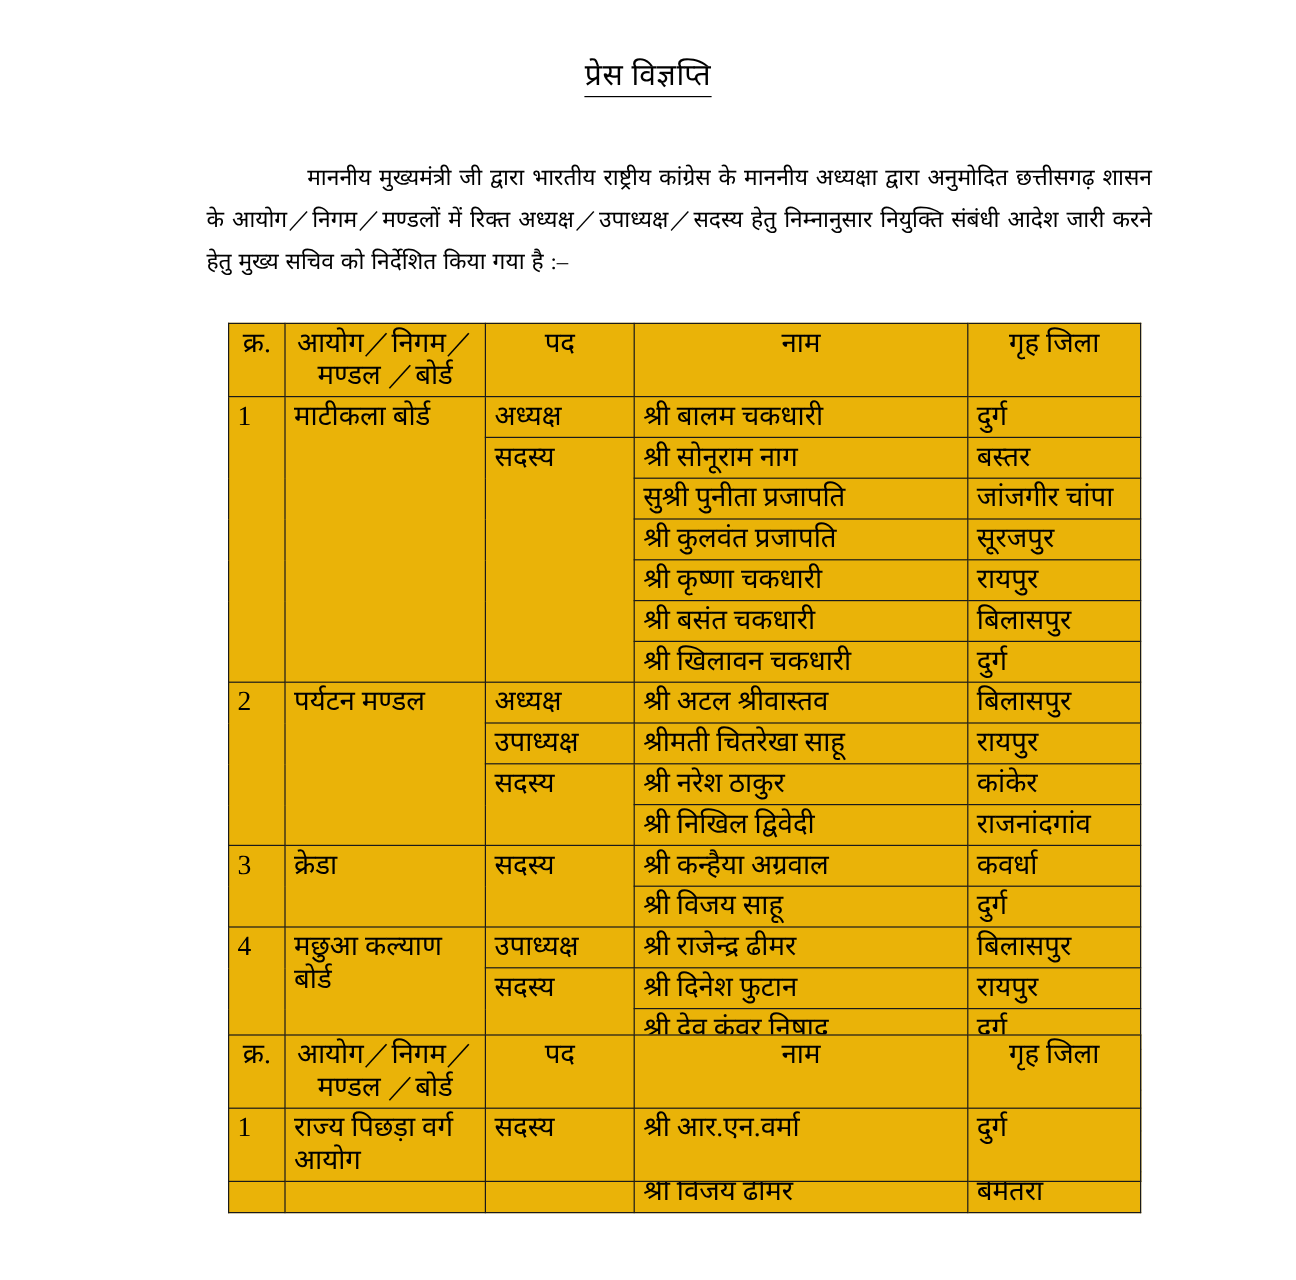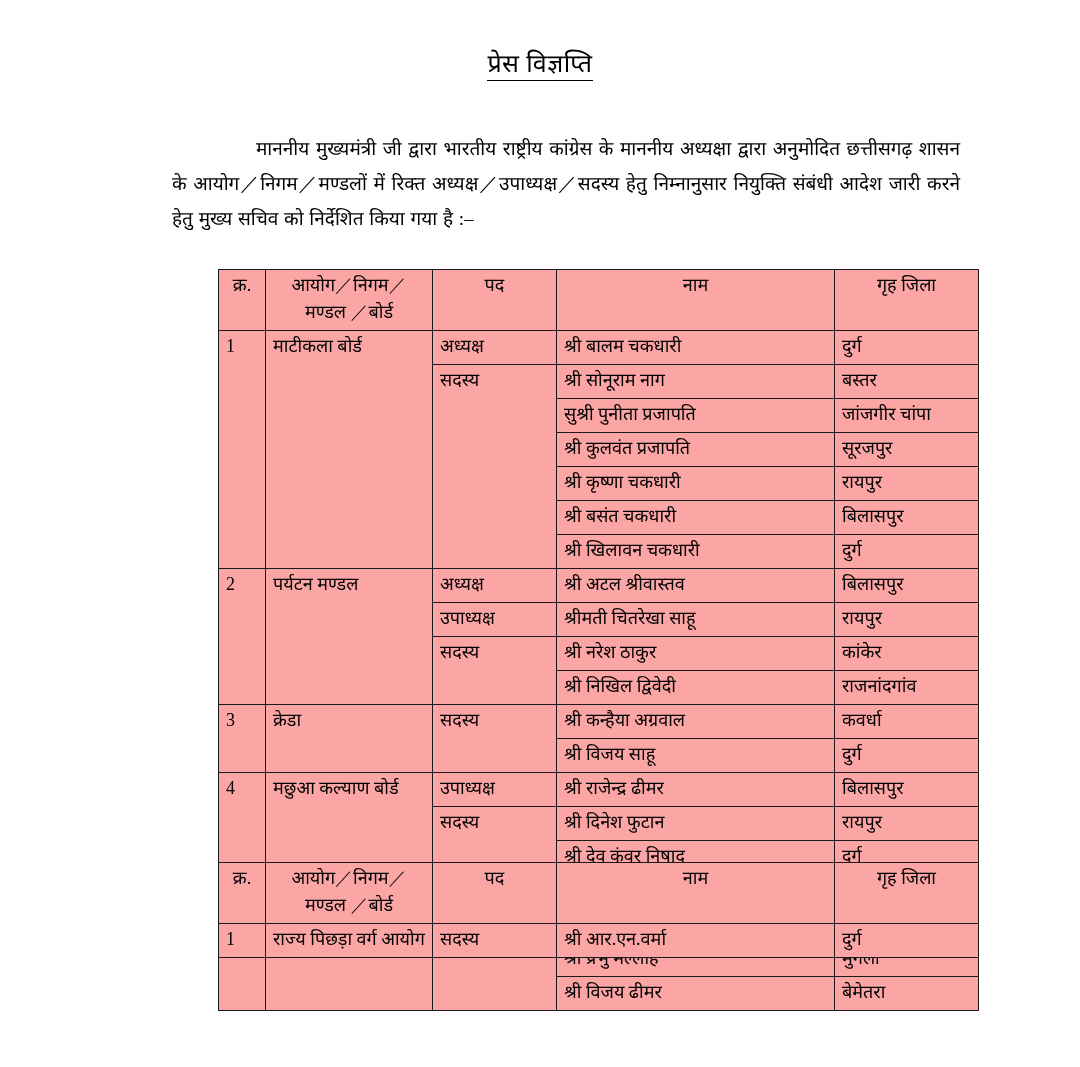--- a/index.html
+++ b/index.html
@@ -56,23 +56,22 @@
     text-justify: inter-word;
     text-indent: 84px;
     word-spacing: 1px;
   }
 
   
   .doc-table {
     position: absolute;
     border-collapse: collapse;
     table-layout: fixed;
-    font-size: 18px;
-    background: #fca5a5;
-    margin-left: 28px;
+    font-size: 23px;
+    background: #eab308;
   }
   .doc-table td,
   .doc-table th {
     border: 1.3px solid #1a1a1a;
     padding: 2px 7px 4px 7px;
     vertical-align: top;
     font-weight: normal;
     line-height: 27px;
     height: 26px;
     box-sizing: border-box;

